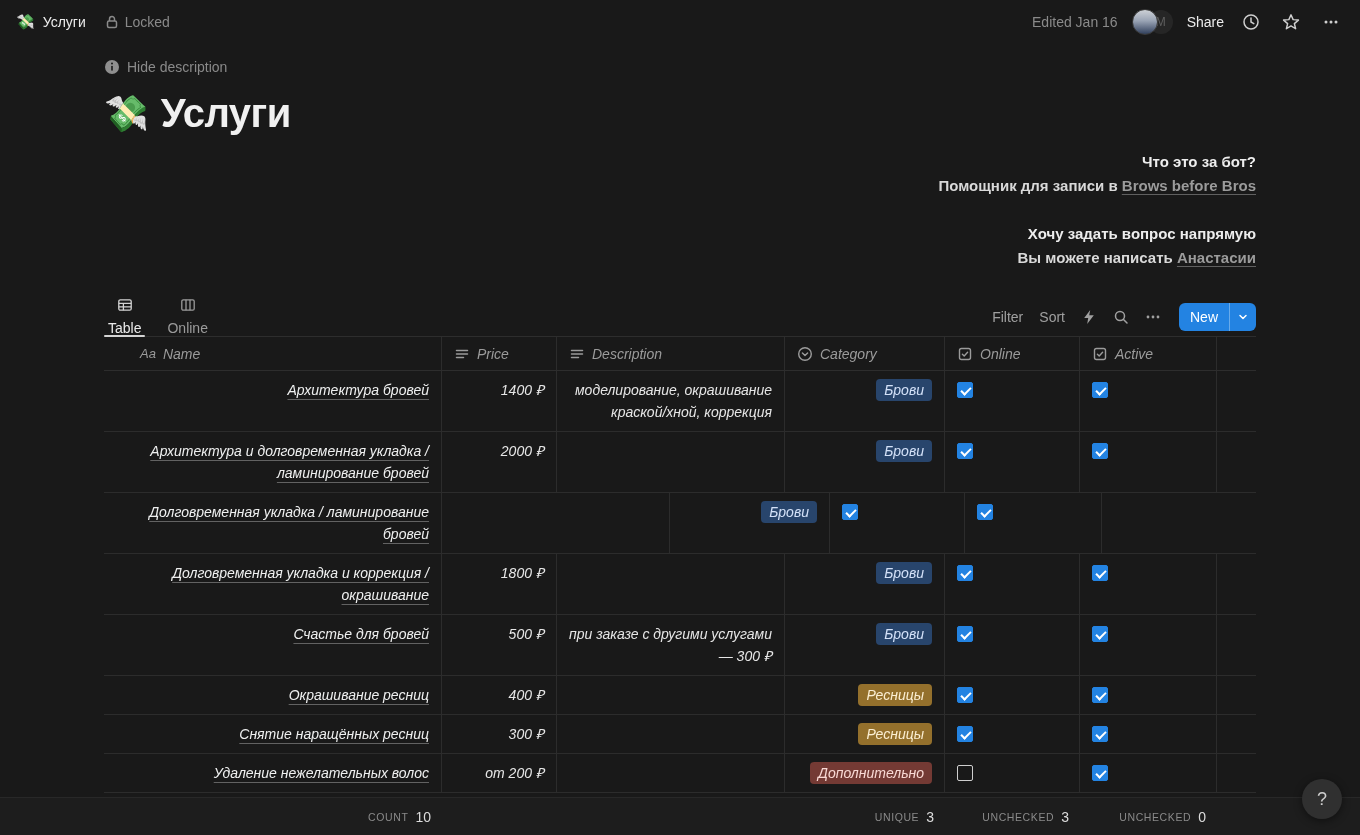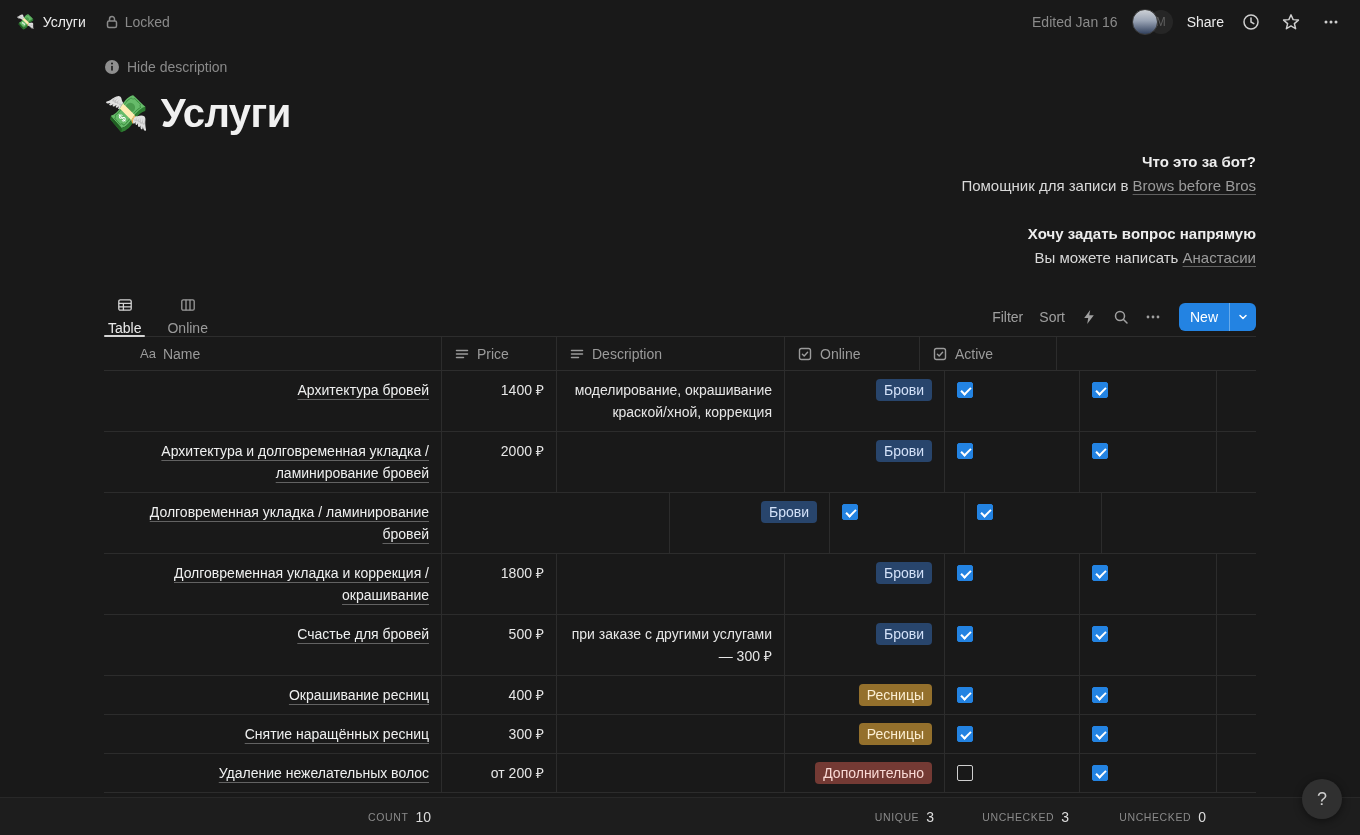--- a/index.html
+++ b/index.html
@@ -47,21 +47,21 @@
     color:#8a8a8a; font-size:14px;
   }
 
   .title-row { margin-top:16px; display:flex; align-items:center; gap:12px; }
   .title-emoji { font-size:36px; line-height:1; }
   .page-title { font-size:40px; font-weight:700; color:#f0f0f0; letter-spacing:-0.5px; }
 
   .desc { margin-top:14px; font-size:15px; line-height:24px; }
   .desc .q { font-weight:700; color:#ededed; }
   .desc .q2 { margin-top:24px; }
-  .desc .a { color:#d9d9d9; }
+  .desc .a { color:#d9d9d9;font-weight:bold; }
   .desc a.inline-link {
     color:#9b9b9b; text-decoration:underline; text-decoration-color:rgba(155,155,155,.55);
     text-underline-offset:3px; cursor:pointer;
   }
 
   
   .viewbar {
     margin-top:27px; height:40px; display:flex; align-items:center; justify-content:space-between;
     border-bottom:1px solid rgba(255,255,255,.09); position:relative;
   }
@@ -79,21 +79,21 @@
   .tool-icon { display:flex; align-items:center; cursor:pointer; }
   .new-btn {
     display:flex; align-items:stretch; height:28px; border-radius:6px; overflow:hidden;
     background:#2383e2; cursor:pointer; margin-left:2px;
   }
   .new-btn-main { display:flex; align-items:center; padding:0 11px; color:#fff; font-weight:500; }
   .new-btn-divider { width:1px; background:rgba(255,255,255,.32); }
   .new-btn-chevron { display:flex; align-items:center; justify-content:center; width:26px; }
 
   
-  .table { width:1152px; }
+  .table { width:1152px;font-style:italic; }
   .t-header { display:flex; border-bottom:1px solid rgba(255,255,255,.09); height:34px; }
   .t-header .hcell {
     display:flex; align-items:center; gap:7px; color:#9b9b9b; font-size:14px;
     padding:0 12px; cursor:pointer;
   }
   .t-header .hcell.c-name { padding-left:36px; }
   .t-row { display:flex; border-bottom:1px solid rgba(255,255,255,.085); }
   .cell { flex:none; }
   .c-name   { width:337px; }
   .c-price  { width:115px; }
@@ -304,20 +304,29 @@
         <span>Price</span>
       </div>
       <div class="hcell c-desc">
         <span>
           <svg width="16" height="16" viewBox="0 0 16 16" stroke="#9b9b9b" stroke-width="1.5" stroke-linecap="round">
             <path d="M2.5 4.5 H13.5 M2.5 8 H13.5 M2.5 11.5 H9.5"></path>
           </svg>
         </span>
         <span>Description</span>
       </div>
+      <div class="hcell c-cat">
+        <span>
+          <svg width="16" height="16" viewBox="0 0 16 16" fill="none" stroke="#9b9b9b" stroke-width="1.4">
+            <circle cx="8" cy="8" r="6.3"></circle>
+            <path d="M5.4 7 L8 9.6 L10.6 7" stroke-linecap="round" stroke-linejoin="round"></path>
+          </svg>
+        </span>
+        <span>Category</span>
+      </div>
       <div class="hcell c-online">
         <span>
           <svg width="16" height="16" viewBox="0 0 16 16" fill="none" stroke="#9b9b9b" stroke-width="1.4">
             <rect x="2.5" y="2.5" width="11" height="11" rx="2"></rect>
             <path d="M5.4 8.2 L7.2 10 L10.6 6.3" stroke-linecap="round" stroke-linejoin="round"></path>
           </svg>
         </span>
         <span>Online</span>
       </div>
       <div class="hcell c-active">

